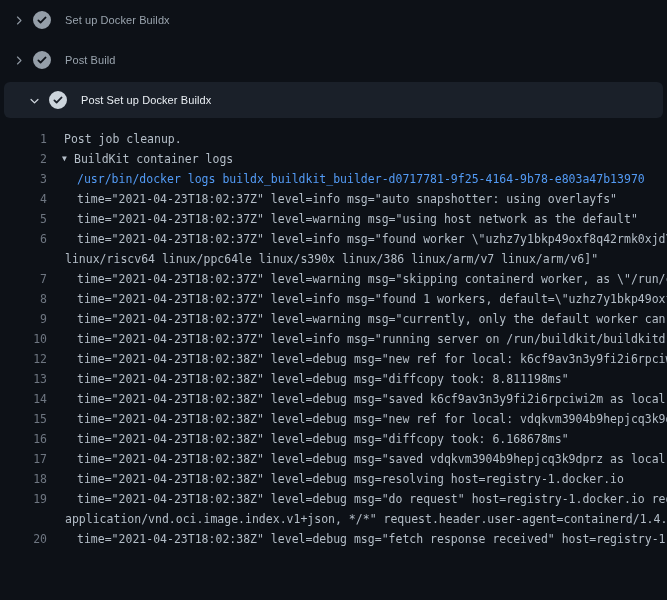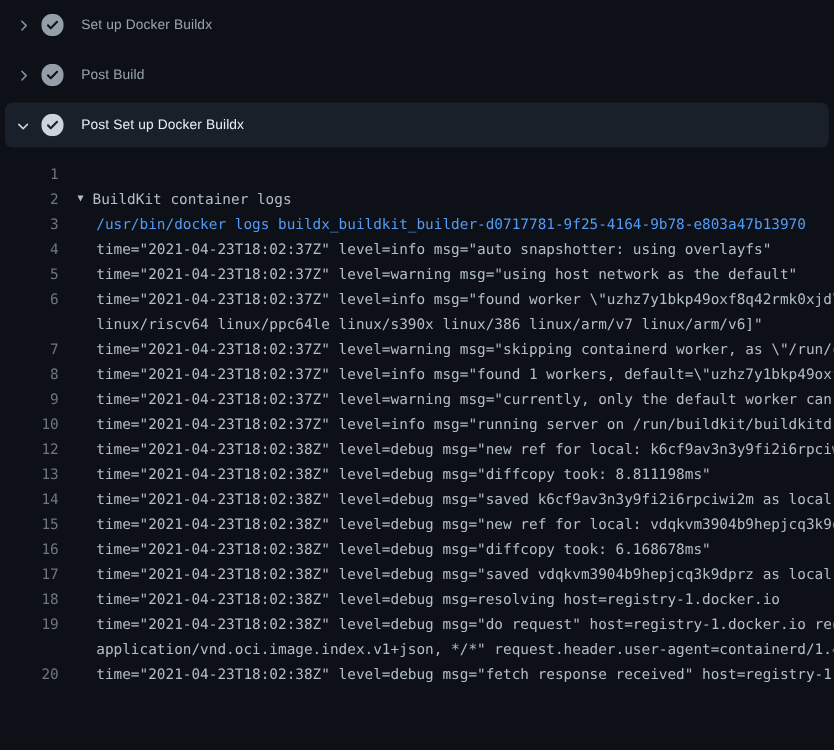--- a/index.html
+++ b/index.html
@@ -12,21 +12,21 @@
   .panel{width:667px;height:600px;overflow:hidden;}
 
   
   .step-row{
     height:40px;display:flex;align-items:center;
     padding:0 10px;cursor:pointer;box-sizing:border-box;
   }
   .step-row.expanded{
     height:36px;margin:2px 4px;border-radius:6px;
     background:var(--row_highlight,#1a2029);
-    padding:0 6px;
+    padding:0 22px;
   }
   .chev{width:16px;height:16px;flex:none;display:flex;align-items:center;justify-content:center;color:var(--chevron,#8b949e);}
   .expanded .chev{color:var(--chevron_active,#d0d7de);}
   .chev svg{display:block;}
   .check{width:18px;height:18px;flex:none;margin-left:7px;color:var(--check_circle,#949ea8);}
   .expanded .check{color:var(--check_circle_active,#cdd5dc);}
   .check svg{display:block;width:18px;height:18px;}
   .step-label{margin-left:14px;font-size:11px;letter-spacing:.1px;color:var(--step_label,#9aa4ae);}
   .expanded .step-label{color:var(--step_label_active,#e9eef3);}
 
@@ -35,21 +35,21 @@
     padding-top:9px;
     font-family:"DejaVu Sans Mono",monospace;
     font-size:11.5px;line-height:20px;
     color:var(--log_text,#b4bec8);
   }
   .line{display:flex;height:20px;white-space:pre;overflow:hidden;}
   .num{width:47px;flex:none;text-align:right;color:var(--line_number,#6e7681);cursor:pointer;}
   .txt{flex:none;}
   .k-top  .txt{margin-left:17px;}
   .k-child .txt,.k-cmd .txt{margin-left:30px;}
-  .k-cont .txt{margin-left:30px;}
+  .k-cont .txt{margin-left:18px;}
   .k-cmd .txt{color:var(--command_link,#539bf5);}
   .arrow{
     flex:none;margin-left:15px;width:12px;
     font-size:8px;line-height:20px;text-align:left;
     color:var(--toggle_arrow,#b4bec8);cursor:pointer;
   }
 </style>
 </head>
 <body>
 
@@ -98,20 +98,21 @@
             <path fill-rule="evenodd" d="M8 16A8 8 0 118 0a8 8 0 010 16zm3.78-9.72a.75.75 0 00-1.06-1.06L6.75 9.19 5.28 7.72a.75.75 0 00-1.06 1.06l2 2a.75.75 0 001.06 0l4.5-4.5z"></path>
           </svg>
     </span>
     <span class="step-label">Post Set up Docker Buildx</span>
   </div>
 </div>
   <div class="log">
   <div class="line k-top">
     <span class="num">1</span>
     
+    <span class="txt">Post job cleanup.</span>
   </div>
 
   <div class="line k-group">
     <span class="num">2</span>
     <span class="arrow">▼</span>
     <span class="txt">BuildKit container logs</span>
   </div>
 
   <div class="line k-cmd">
     <span class="num">3</span>

